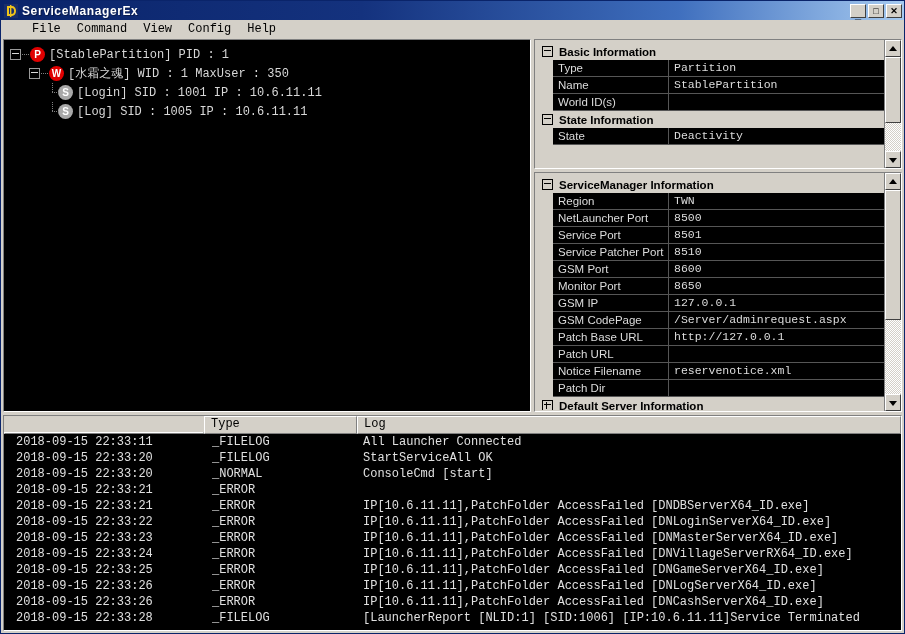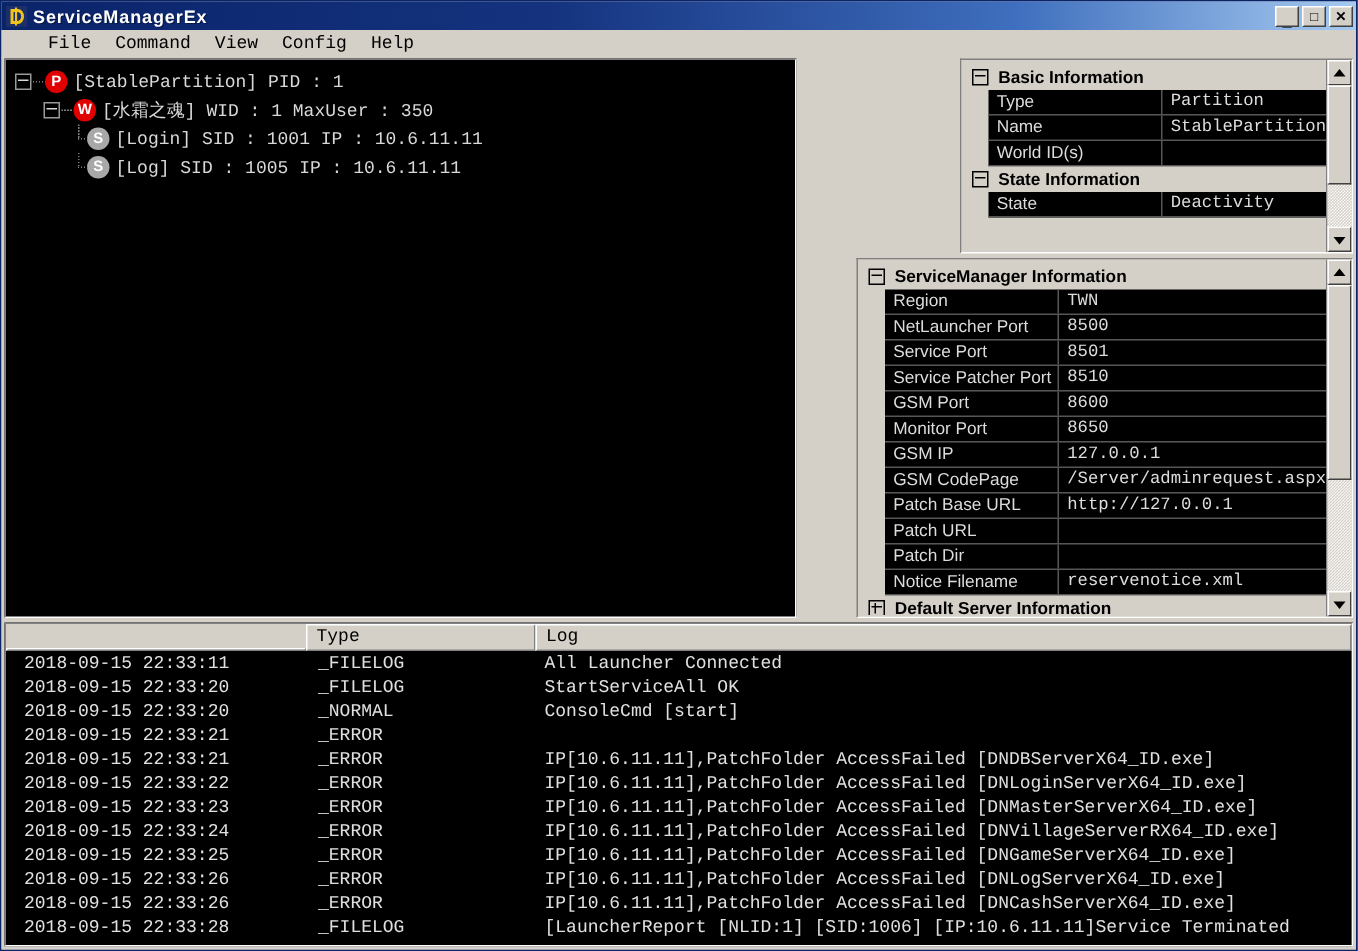--- a/index.html
+++ b/index.html
@@ -188,21 +188,20 @@
   .badge-red { background: #e00000; }
   .badge-gray { background: #a8a8a8; }
 
   
   #right-col {
     flex: 1 1 auto;
     display: flex;
     flex-direction: column;
     margin-left: 3px;
     min-width: 0;
-    align-items: flex-end;
   }
   .grid-panel {
     background: #d4d0c8;
     border-top: 1px solid #808080;
     border-left: 1px solid #808080;
     border-right: 1px solid #ffffff;
     border-bottom: 1px solid #ffffff;
     box-sizing: border-box;
     display: flex;
     flex-direction: row;
@@ -555,26 +554,26 @@
             </div>
             <div class="prop-row">
               <span class="prop-key">Patch Base URL</span>
               <span class="prop-val">http://127.0.0.1</span>
             </div>
             <div class="prop-row">
               <span class="prop-key">Patch URL</span>
               <span class="prop-val"></span>
             </div>
             <div class="prop-row">
+              <span class="prop-key">Notice Filename</span>
+              <span class="prop-val">reservenotice.xml</span>
+            </div>
+            <div class="prop-row">
               <span class="prop-key">Patch Dir</span>
               <span class="prop-val"></span>
-            </div>
-            <div class="prop-row">
-              <span class="prop-key">Notice Filename</span>
-              <span class="prop-val">reservenotice.xml</span>
             </div>
 
             <div class="cat-row">
               <span class="cat-box plus"></span>
               <span>Default Server Information</span>
             </div>
 
           </div>
 
           <div class="vscroll">

